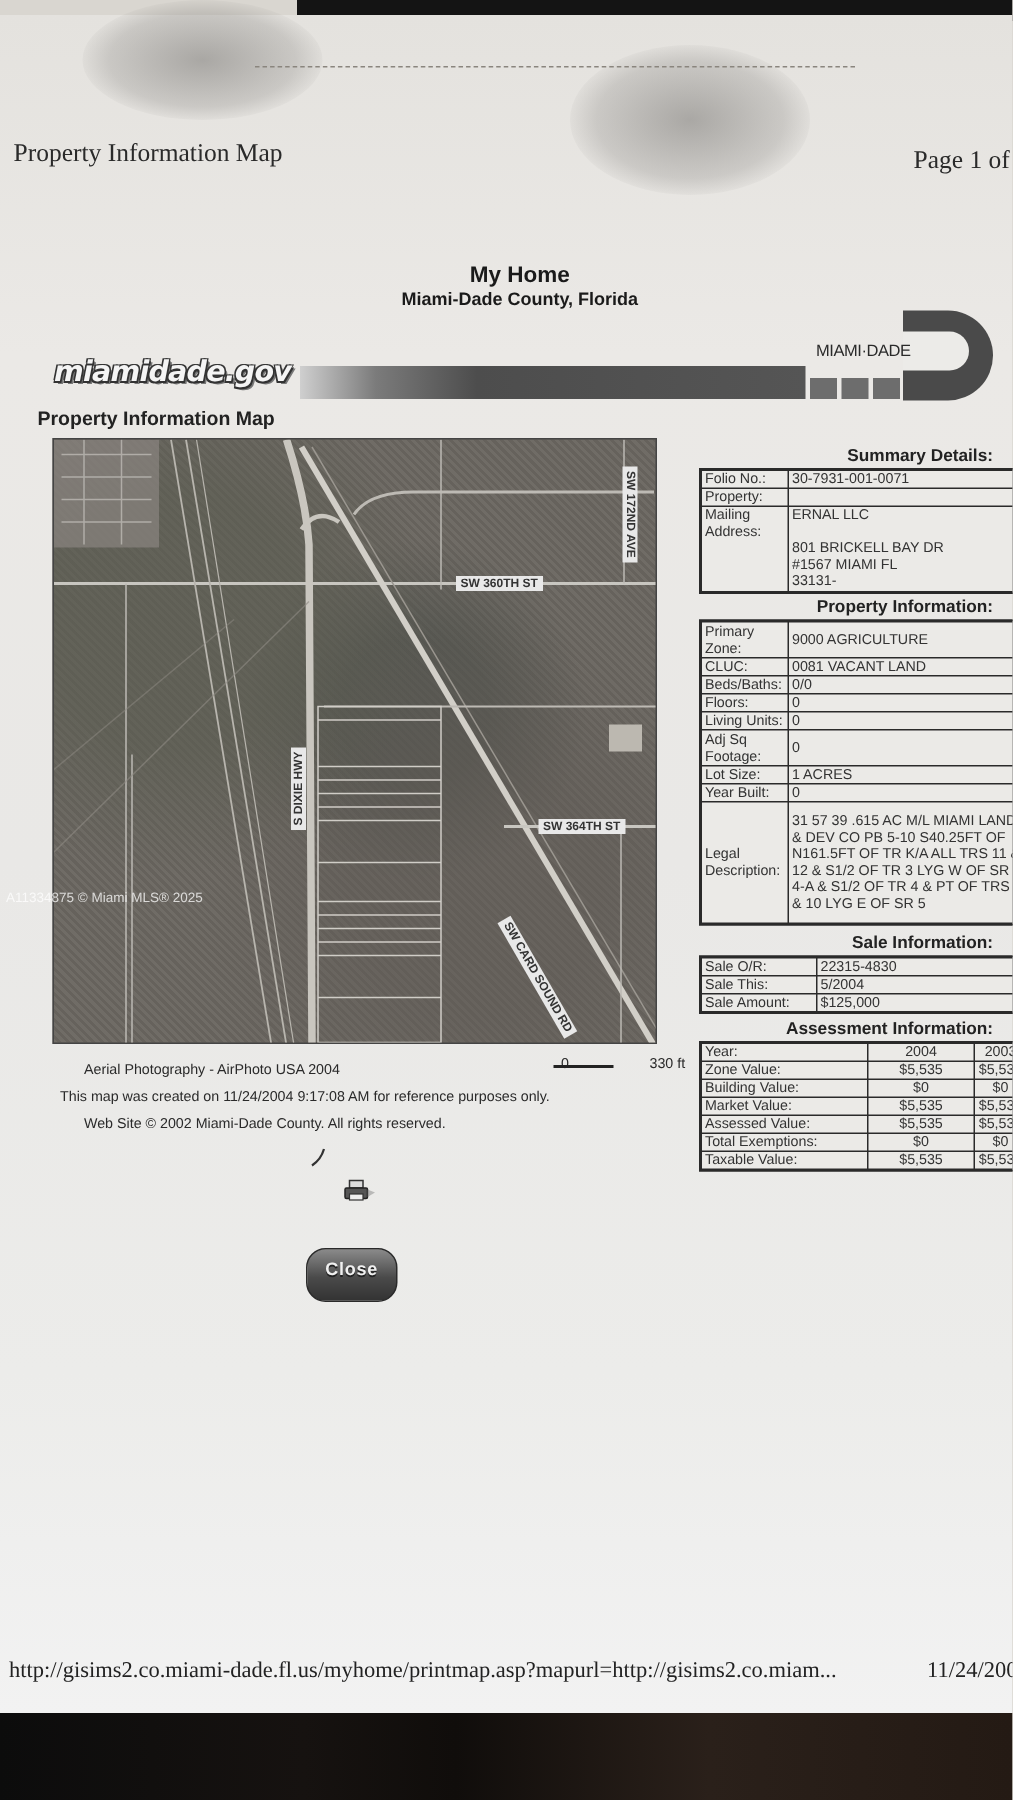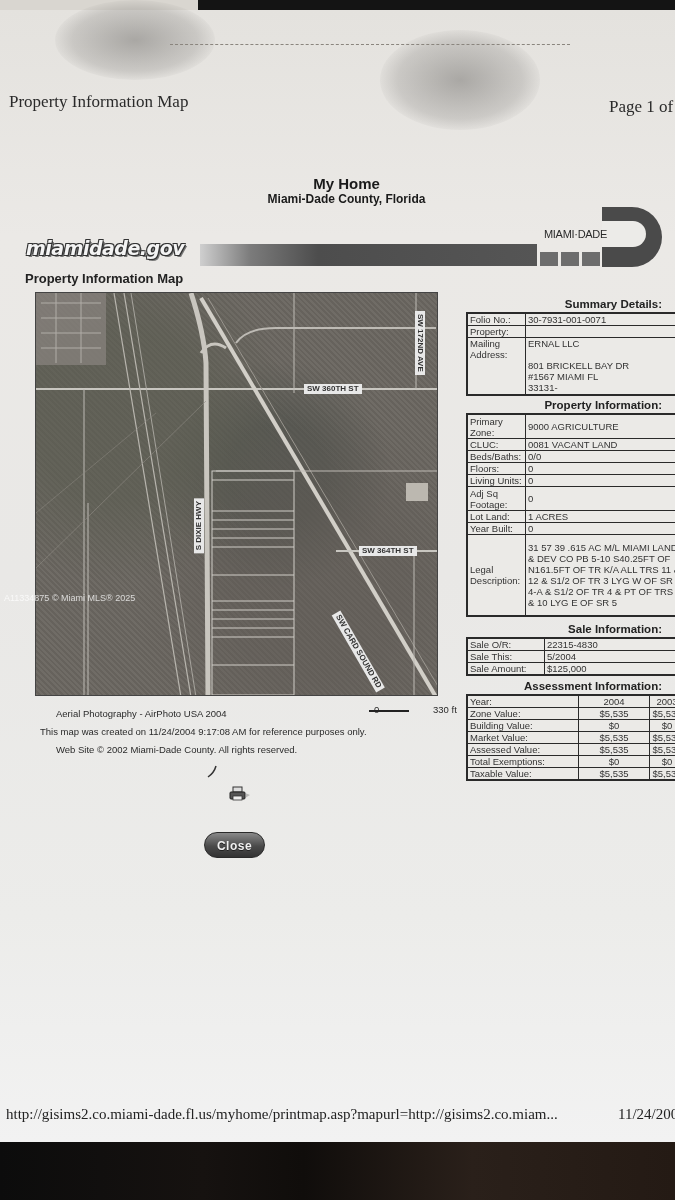--- a/index.html
+++ b/index.html
@@ -38,21 +38,21 @@
   .title-main {
     position: absolute; left: 0; width: 693px; top: 175px; text-align: center;
     font-weight: bold; font-size: 15px; color: #1a1a1a;
   }
   .title-sub {
     position: absolute; left: 0; width: 693px; top: 192px; text-align: center;
     font-weight: bold; font-size: 12px; color: #1a1a1a;
   }
   
   .logo-text {
-    position: absolute; left: 26px; top: 237px;
+    position: absolute; left: 36px; top: 237px;
     font-family: "DejaVu Sans", sans-serif; font-weight: bold; font-style: italic;
     font-size: 19px; color: #f4f4f4; letter-spacing: -0.5px;
     text-shadow: -1px -1px 0 #333, 1px -1px 0 #333, -1px 1px 0 #333, 1px 1px 0 #333, 2px 2px 0 #777;
   }
   .banner-bar {
     position: absolute; left: 200px; top: 244px; width: 337px; height: 22px;
     background: linear-gradient(90deg, #cfcfcf 0%, #7b7b7b 15%, #4d4d4d 35%, #555 100%);
   }
   .md-logo { position: absolute; left: 540px; top: 207px; width: 125px; height: 62px; }
   .md-logo .d-shape {
@@ -89,21 +89,21 @@
   .watermark {
     position: absolute; left: 4px; top: 593px; font-size: 9px; color: rgba(255,255,255,0.75);
     white-space: nowrap;
   }
   
   .cap { position: absolute; font-size: 9.5px; color: #2a2a2a; white-space: nowrap; margin-left: 20px; }
   .scale-bar { position: absolute; left: 369px; top: 710px; width: 40px; height: 2px; background: #222; }
   .print-icon { position: absolute; left: 228px; top: 786px; width: 22px; height: 16px; }
   .pen-mark { position: absolute; left: 206px; top: 765px; width: 12px; height: 14px; }
   .close-btn {
-    position: absolute; left: 204px; top: 832px; width: 61px; height: 26px;
+    position: absolute; left: 204px; top: 832px; width: 61px; height: 36px;
     border-radius: 13px; background: linear-gradient(180deg, #8a8a8a 0%, #4a4a4a 55%, #333 100%);
     color: #f0f0f0; font-weight: bold; font-size: 12px; text-align: center; line-height: 26px;
     border: 1px solid #2a2a2a; cursor: pointer; letter-spacing: 0.5px;
     text-shadow: 0 1px 0 #222;
   }
   
   .sec-head {
     position: absolute; left: 466px; width: 196px; text-align: right;
     font-weight: bold; font-size: 11.5px; color: #222;
   }
@@ -286,21 +286,21 @@
       </tr>
   <tr>
         <td class="k">Living Units:</td>
         <td>0</td>
       </tr>
   <tr>
         <td class="k" style="height:23px;">Adj Sq Footage:</td>
         <td>0</td>
       </tr>
   <tr>
-        <td class="k">Lot Land:</td>
+        <td class="k">Lot Size:</td>
         <td>1 ACRES</td>
       </tr>
   <tr>
         <td class="k">Year Built:</td>
         <td>0</td>
       </tr>
   <tr>
         <td class="k">Legal Description:</td>
         <td style="height:80px;">31 57 39 .615 AC M/L MIAMI LAND &amp; DEV CO PB 5-10 S40.25FT OF N161.5FT OF TR K/A ALL TRS 11 &amp; 12 &amp; S1/2 OF TR 3 LYG W OF SR 4-A &amp; S1/2 OF TR 4 &amp; PT OF TRS 5 &amp; 10 LYG E OF SR 5</td>
       </tr>

